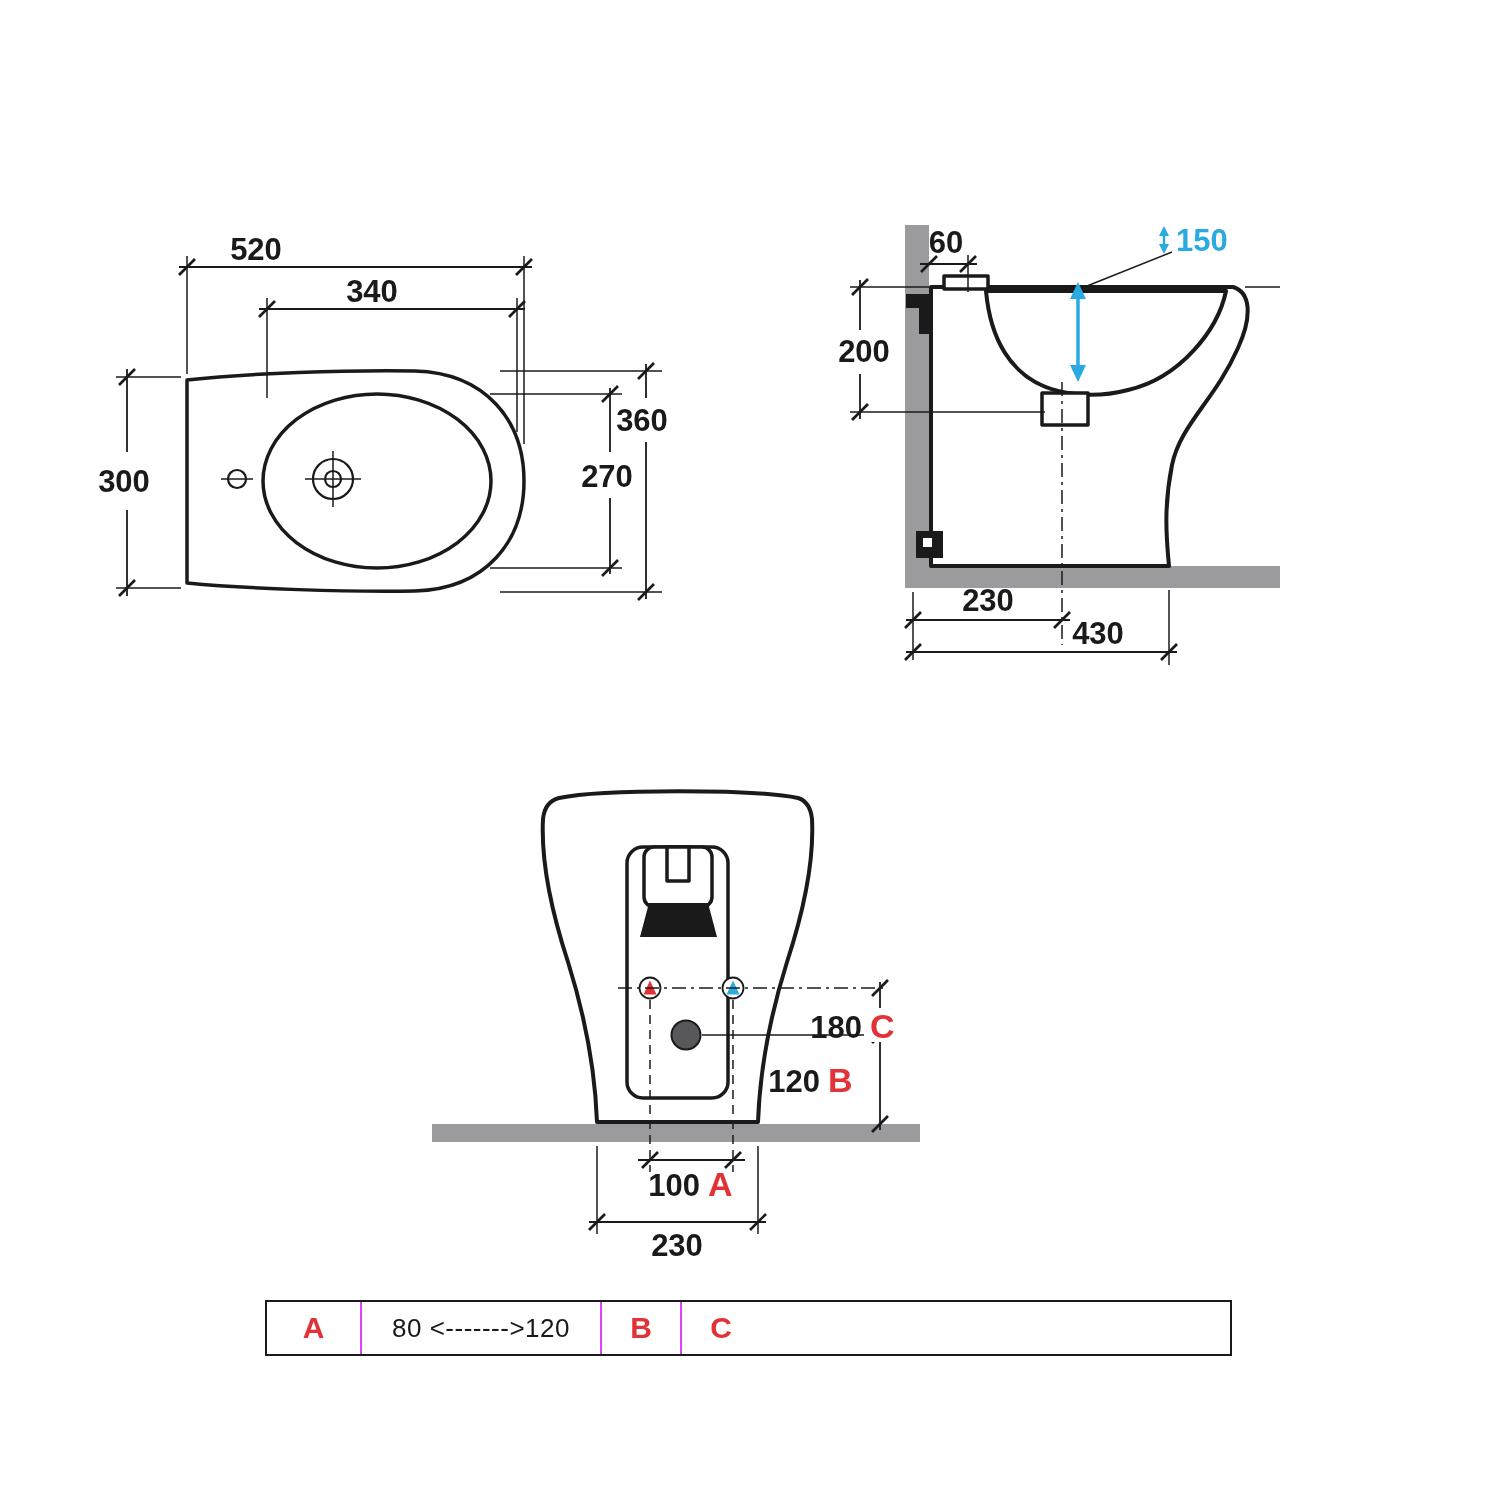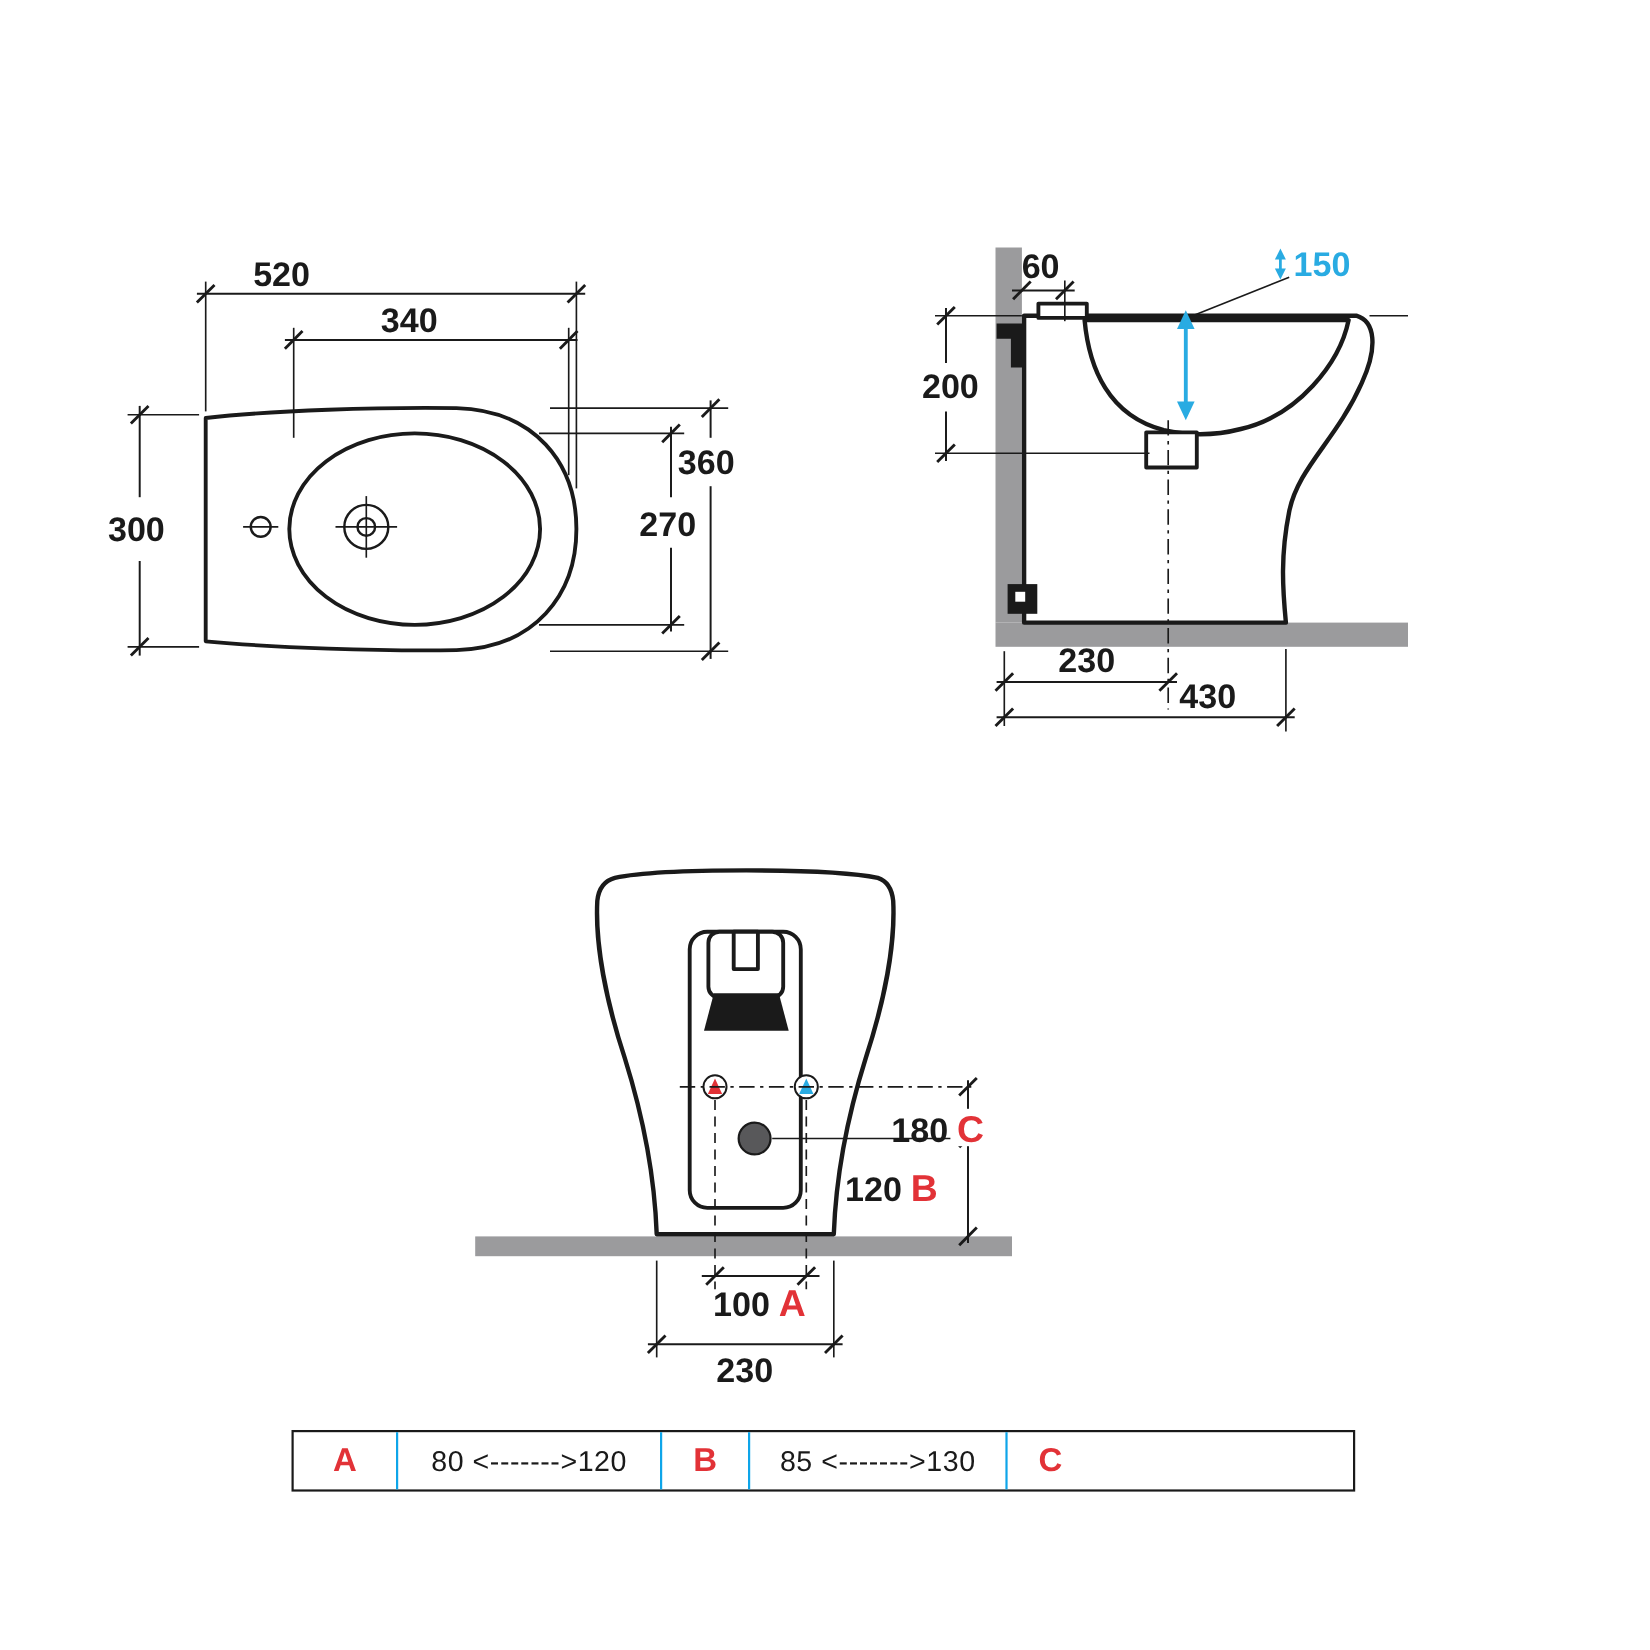--- a/index.html
+++ b/index.html
@@ -13,21 +13,21 @@
   .tick{stroke:#1a1a1a;stroke-width:2.6;}
   .dashdot{stroke:#1a1a1a;stroke-width:1.5;stroke-dasharray:14 5 3 5;fill:none;}
   .dash{stroke:#1a1a1a;stroke-width:1.5;stroke-dasharray:9 6;fill:none;}
   .gray{fill:#9b9b9d;stroke:none;}
   text{font-family:"Liberation Sans",sans-serif;font-weight:bold;font-size:31px;fill:#1a1a1a;}
   text.red{fill:#e23237;font-size:34px;}
   text.cyan{fill:#29abe2;}
   .cyanline{stroke:#29abe2;stroke-width:3.5;fill:none;}
   .cyanfill{fill:#29abe2;stroke:none;}
   .spec-table{position:absolute;left:265px;top:1300px;width:967px;height:56px;display:flex;border:2px solid #1a1a1a;box-sizing:border-box;background:#fff;}
-  .cell{display:flex;align-items:center;justify-content:center;box-sizing:border-box;border-left:2px solid #0ea5e9;height:100%;}
+  .cell{display:flex;align-items:center;justify-content:center;box-sizing:border-box;border-left:2px solid #d946ef;height:100%;}
   .cell:first-child{border-left:none;}
   .cell.key{font-weight:bold;color:#e23237;font-size:30px;}
   .cell.val{color:#1a1a1a;font-size:26px;font-weight:normal;letter-spacing:0.5px;}
 </style>
 </head>
 <body>
 
 <div class="canvas">
 
 <svg width="1500" height="1300" viewBox="0 0 1500 1300">
@@ -221,17 +221,16 @@
       <line class="tick" x1="-8" y1="8" x2="8" y2="-8" transform="translate(758 1222)"></line>
       <text x="677" y="1256" text-anchor="middle">230</text>
     </g>
   </g>
 </svg>
 
   <div class="spec-table">
     <div class="cell key" style="width:93px">A</div>
     <div class="cell val" style="width:240px">80 &lt;-------&gt;120</div>
     <div class="cell key" style="width:80px">B</div>
-    <div class="cell val" style="width:234px">85 &lt;-------&gt;130</div>
     <div class="cell key" style="width:80px">C</div>
   </div>
 
 </div>
 
 </body></html>

